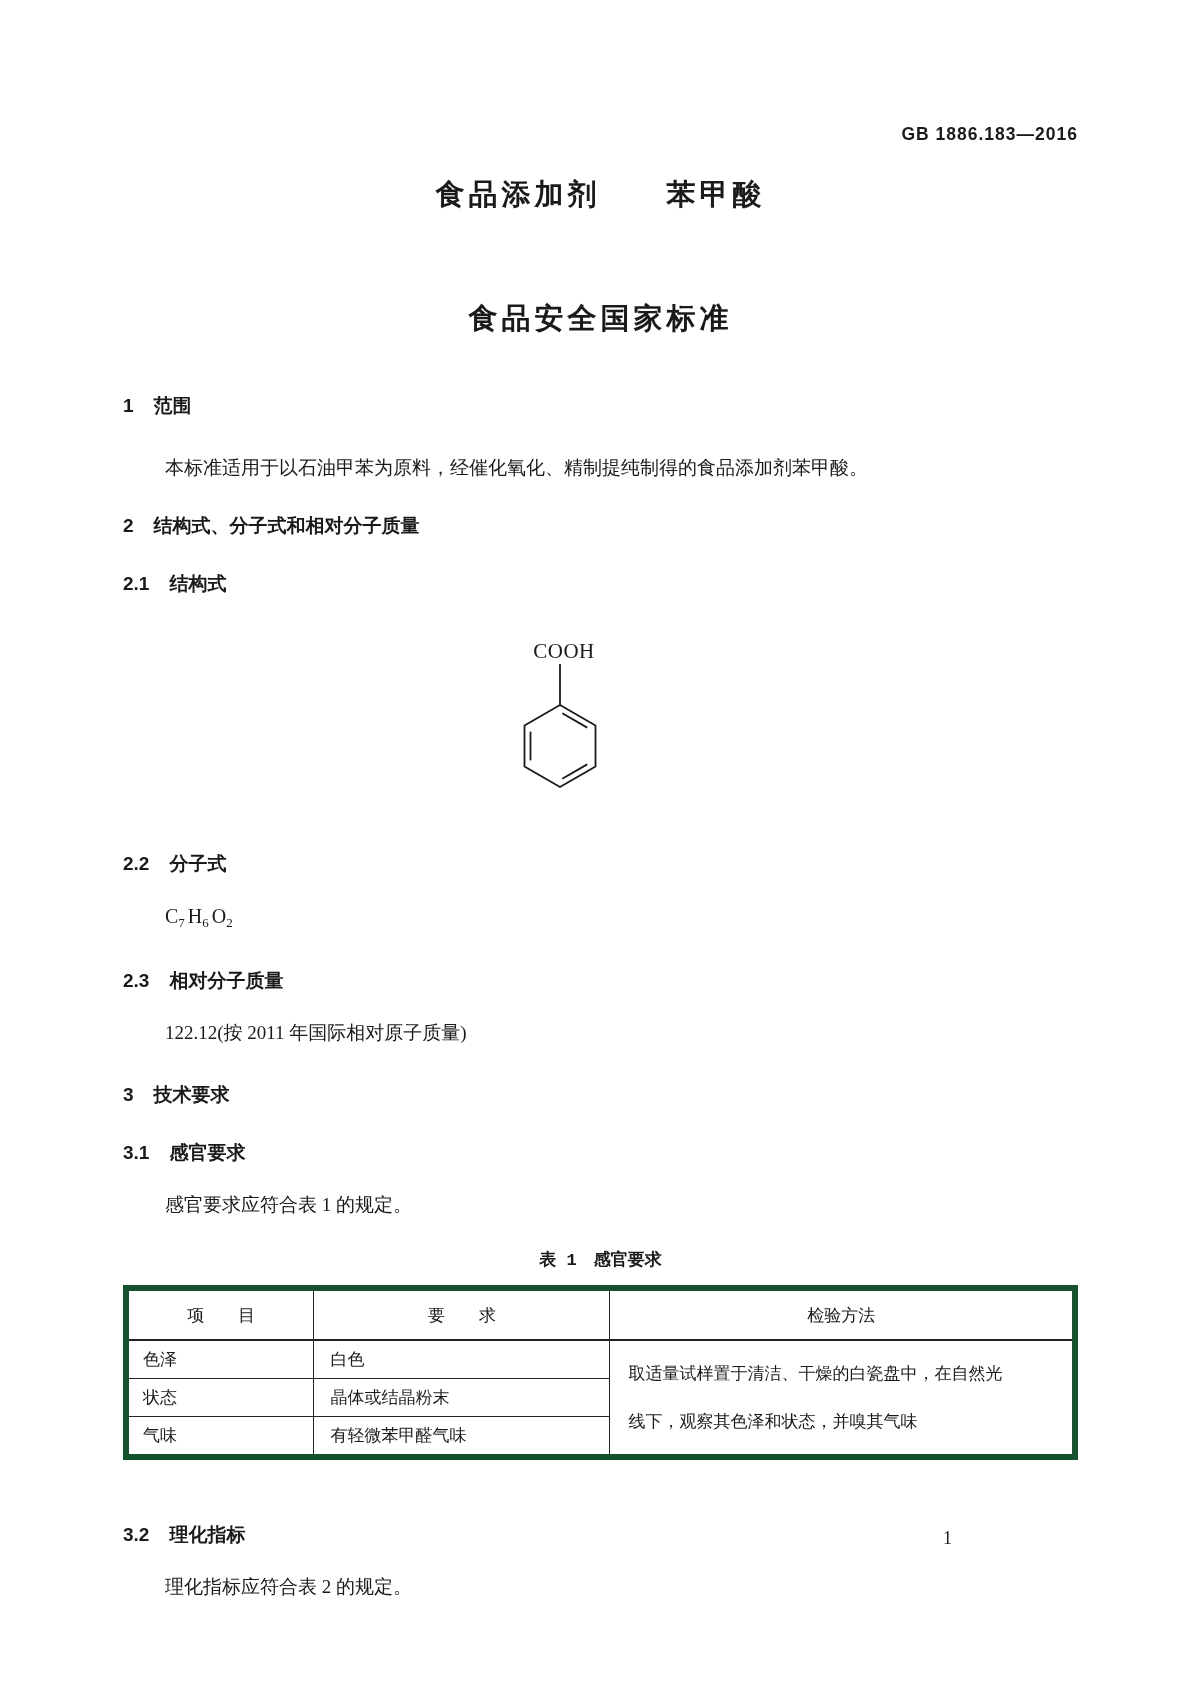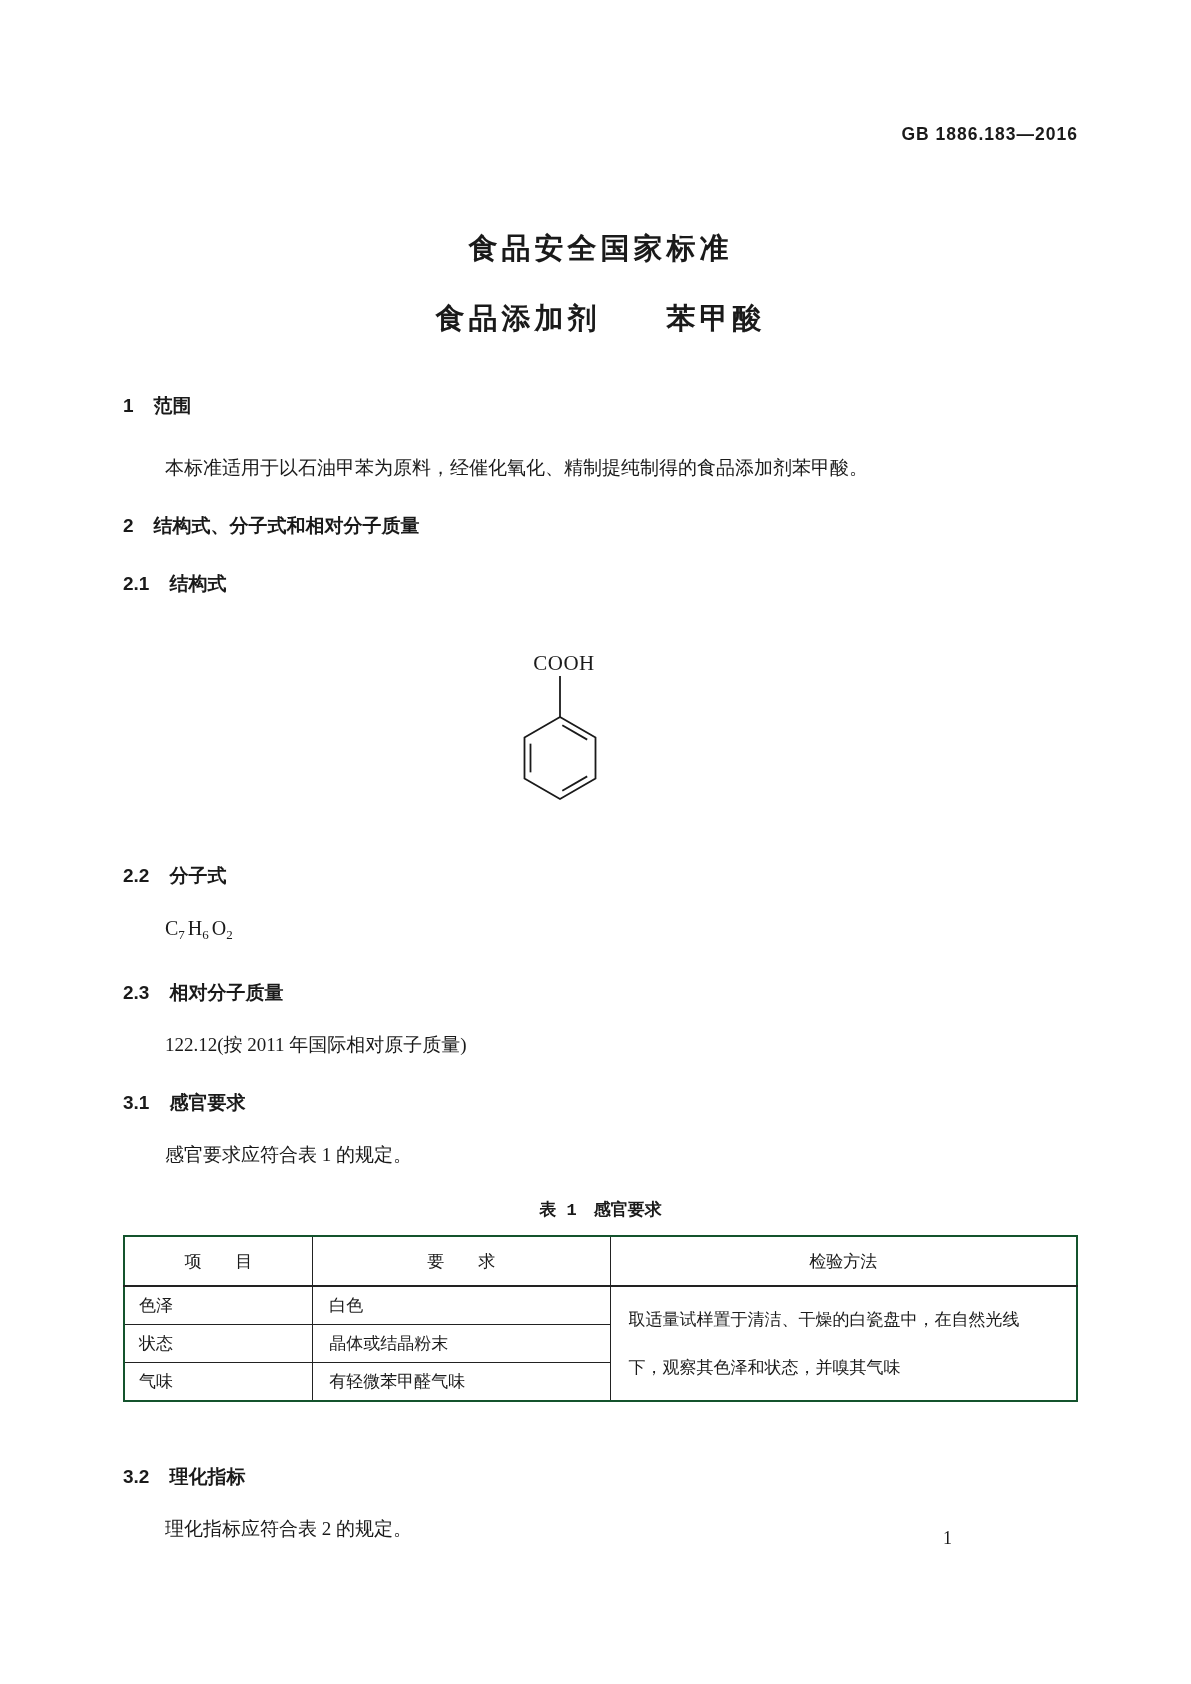--- a/index.html
+++ b/index.html
@@ -56,39 +56,39 @@
     line-height: 26px;
   }
   .formula-line sub {
     font-size: 13px;
     vertical-align: -4px;
   }
   .formula-line .elem { margin-left: 3px; }
   .formula-line .elem:first-child { margin-left: 0; }
 
   .structure-wrap {
-    margin-top: 48px;
+    margin-top: 36px;
     margin-left: 357px;
     width: 160px;
     height: 186px;
   }
 
   .table-caption {
     margin-top: 30px;
     text-align: center;
     font-family: Liberation Mono, monospace;
     font-weight: bold;
     font-size: 17px;
   }
 
   table.t1 {
     margin-top: 14px;
     width: 100%;
     border-collapse: collapse;
-    border: 2px solid #14532d;
+    border: 6px solid #14532d;
     font-size: 17px;
   }
   table.t1 th, table.t1 td {
     border: 1px solid #222;
     font-weight: normal;
   }
   table.t1 th {
     height: 46px;
     text-align: center;
     border-bottom: 2.5px solid #222;
@@ -118,22 +118,22 @@
     letter-spacing: 0.5px;
   }
 </style>
 </head>
 <body>
 
 <div class="page">
 
   <div class="doc-header">GB 1886.183—2016</div>
 
+  <div class="title subtitle">食品添加剂　　苯甲酸</div>
   <div class="title">食品安全国家标准</div>
-  <div class="title subtitle">食品添加剂　　苯甲酸</div>
 
   <div class="sec-h">
     <span class="sec-num">1</span><span>范围</span>
   </div>
   <p class="body-text">本标准适用于以石油甲苯为原料，经催化氧化、精制提纯制得的食品添加剂苯甲酸。</p>
 
   <div class="sec-h tight">
     <span class="sec-num">2</span><span>结构式、分子式和相对分子质量</span>
   </div>
 
@@ -157,20 +157,23 @@
   </div>
   <div class="formula-line">
     <span class="elem">C</span><sub>7</sub><span class="elem">H</span><sub>6</sub><span class="elem">O</span><sub>2</sub>
   </div>
 
   <div class="sec-h tight">
     <span class="sec-num">2.3</span><span>相对分子质量</span>
   </div>
   <div class="formula-line" style="font-size:19px;">122.12(按 2011 年国际相对原子质量)</div>
 
+  <div class="sec-h" style="margin-top:36px;">
+    <span class="sec-num">3</span><span>技术要求</span>
+  </div>
 
   <div class="sec-h tight">
     <span class="sec-num">3.1</span><span>感官要求</span>
   </div>
   <p class="body-text" style="margin-top:26px;">感官要求应符合表 1 的规定。</p>
 
   <div class="table-caption">表 1　感官要求</div>
 
   <table class="t1">
     <thead>

